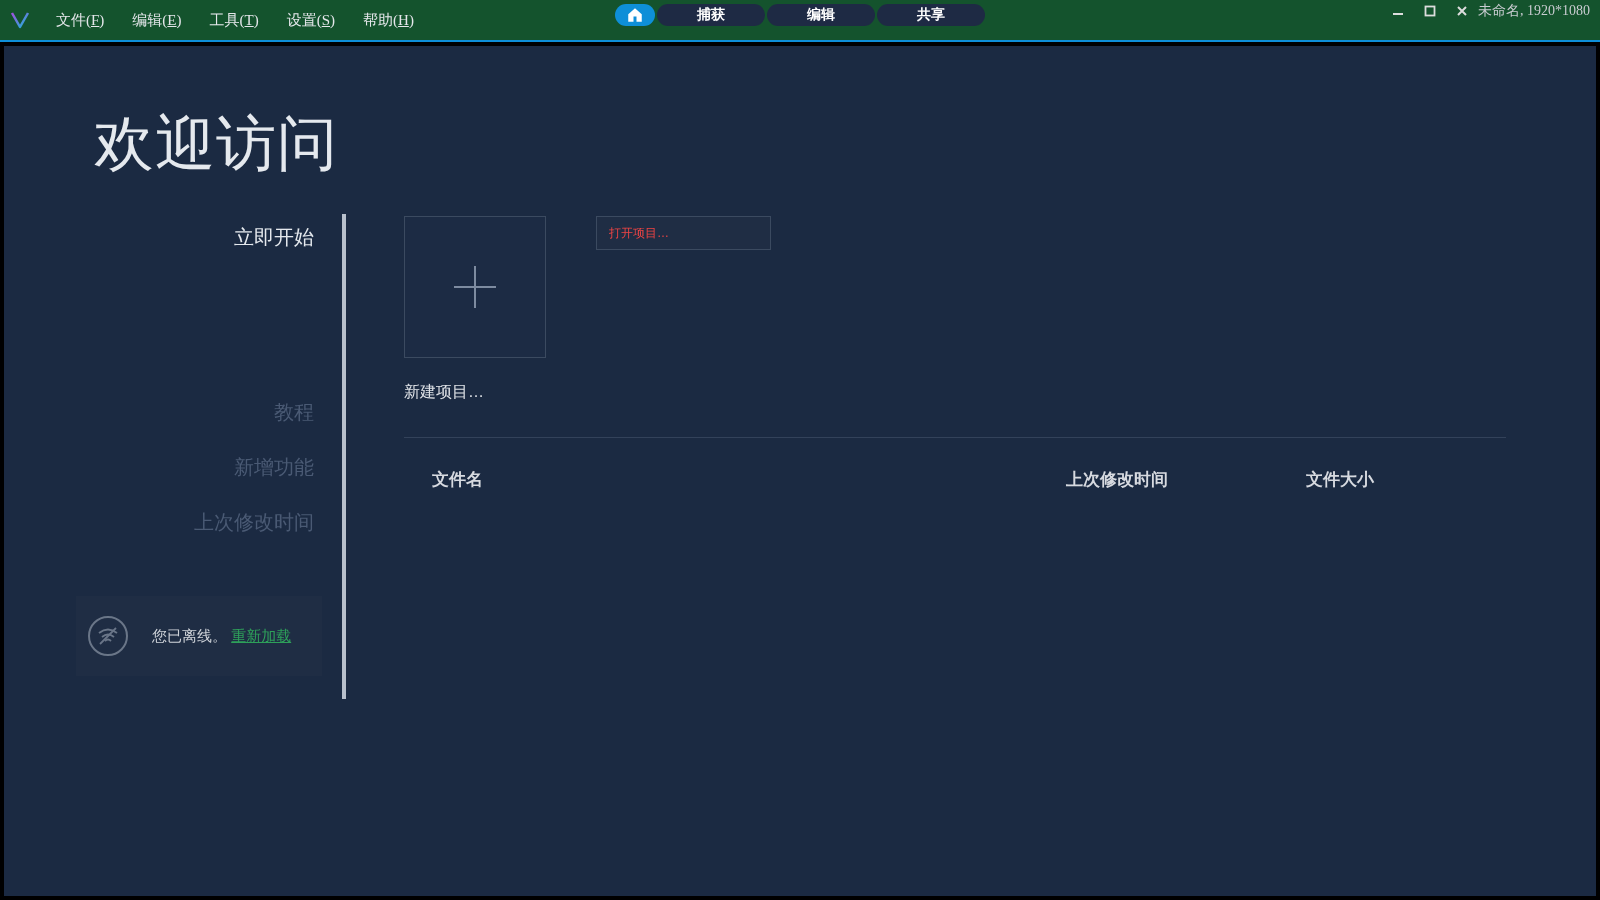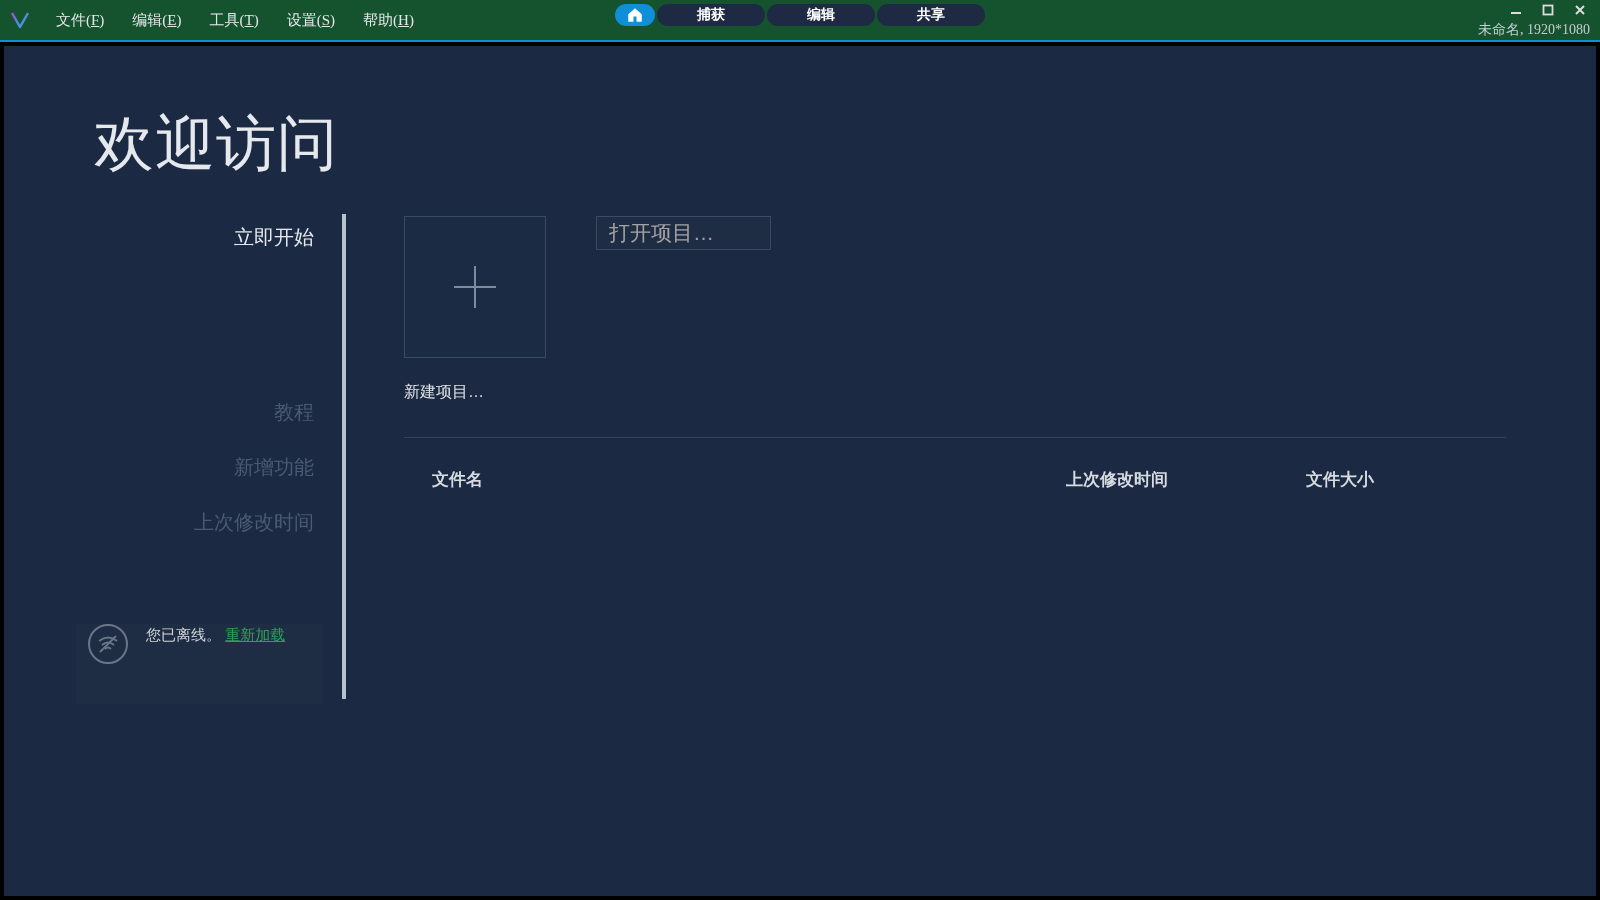--- a/index.html
+++ b/index.html
@@ -11,51 +11,51 @@
   .titlebar { height: 40px; background: #14532d; display: flex; align-items: center; position: relative; font-family: Liberation Serif, serif; }
   .logo { width: 40px; height: 40px; display: flex; align-items: center; justify-content: center; }
   .menubar { display: flex; gap: 8px; margin-left: 6px; }
   .menuitem { color: #e5e7eb; font-size: 15px; padding: 6px 10px; cursor: default; user-select: none; }
   .menuitem .ul { text-decoration: underline; }
   
   .tabs { position: absolute; left: 50%; transform: translateX(-50%); top: 4px; display: flex; gap: 2px; }
   .tab { width: 108px; height: 22px; background: #1e2a44; color: #fff; font-size: 14px; display: flex; align-items: center; justify-content: center; cursor: pointer; font-weight: 600; border-radius: 15px; }
   .tab.home { width: 40px; background: #0e8fd8; }
   
-  .winctrl { position: absolute; right: 4px; top: 0; display: flex; flex-direction: column; align-items: flex-end; }
+  .winctrl { position: absolute; right: 4px; top: 0; display: flex; flex-direction: row; align-items: flex-end; }
   .winbtns { display: flex; gap: 4px; padding: 1px 2px 0 0; }
   .winbtn { width: 28px; height: 18px; display: flex; align-items: center; justify-content: center; color: #ddd; font-size: 13px; cursor: pointer; }
   .statusline { color: #c9ccd1; font-size: 14px; padding-right: 6px; margin-top: 2px; }
   
   .topline { height: 2px; background: #0e8fd8; }
   
   
   .content { flex: 1; background: #1b2a42; margin: 4px; position: relative; }
   
   .welcome-title { position: absolute; left: 90px; top: 58px; font-size: 60px; font-weight: 300; color: #e5e9ee; letter-spacing: 1px; }
   
   .sidebar { position: absolute; left: 70px; top: 170px; width: 270px; }
   .side-item { text-align: right; font-size: 20px; color: #4a5a74; padding: 8px 30px 8px 0; cursor: pointer; margin-bottom: 12px; }
   .side-item.active { color: #e5e9ee; position: relative; }
   .side-item.active::after { content: ""; position: absolute; right: -2px; top: -2px; bottom: -440px; width: 4px; background: #b8c0cc; }
   .side-gap { height: 120px; }
   
-  .offline-box { position: absolute; left: 72px; top: 578px; width: 246px; height: 80px; background: #1f2d44; display: flex; padding: 0 12px; gap: 18px; }
+  .offline-box { position: absolute; left: 72px; top: 550px; width: 246px; height: 80px; background: #1f2d44; display: flex; align-items: center; padding: 0 12px; gap: 24px; }
   .offline-icon { width: 40px; height: 40px; border: 2px solid #6a7688; border-radius: 50%; display: flex; align-items: center; justify-content: center; }
   .offline-text { font-size: 15px; color: #cfd3d9; line-height: 1.5; }
   .offline-text a { color: #2ea05a; text-decoration: underline; cursor: pointer; }
   
   .main-area { position: absolute; left: 400px; top: 170px; right: 90px; }
   
   .actions-row { display: flex; align-items: flex-start; gap: 50px; }
   .new-project { display: flex; flex-direction: column; align-items: flex-start; cursor: pointer; }
   .new-box { width: 142px; height: 142px; border: 1px solid #3b4a60; background: #1c2b44; display: flex; align-items: center; justify-content: center; }
   .new-label { margin-top: 24px; font-size: 16px; color: #dfe2e7; }
   
-  .open-btn { width: 175px; height: 34px; border: 1px solid #3b4a60; background: #1f2d44; color: #a3a3a3; font-size: 21px; display: flex; align-items: center; padding: 0 12px; cursor: pointer; }
+  .open-btn { width: 175px; height: 34px; border: 1px solid #3b4a60; background: #1f2d44; color: #ef4444; font-size: 12px; display: flex; align-items: center; padding: 0 12px; cursor: pointer; }
   
   .divider { height: 1px; background: #33425a; margin-top: 34px; }
   
   .columns { display: flex; margin-top: 30px; color: #d7dae0; font-size: 17px; font-weight: bold; }
   .col-name { flex: 1; padding-left: 28px; }
   .col-mod { width: 240px; }
   .col-size { width: 200px; }
 </style>
 </head>
 <body>

